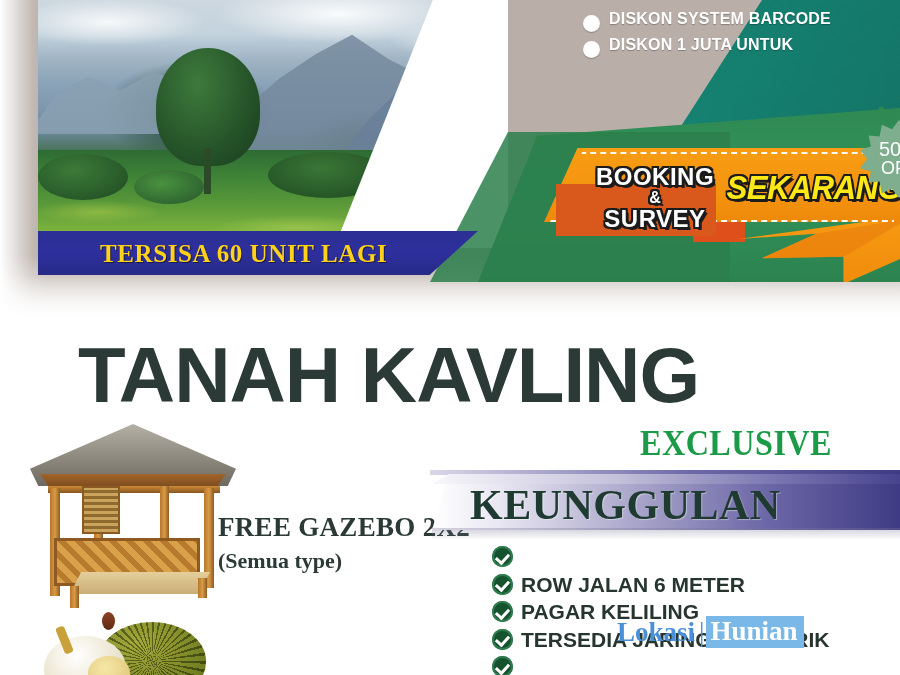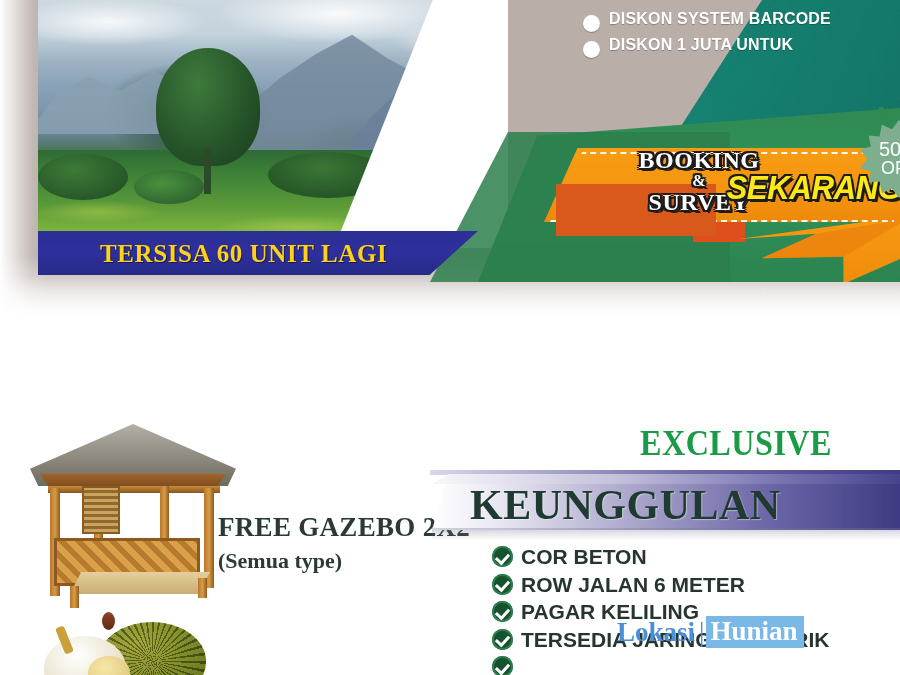--- a/index.html
+++ b/index.html
@@ -146,28 +146,27 @@
     position:absolute;left:512px;top:152px;width:358px;height:66px;
     border-top:2.5px dashed #ffffff;border-bottom:2.5px dashed #ffffff;
     clip-path:polygon(9% 0%, 100% 0%, 96% 100%, 0% 100%);
     opacity:.95;
   }
   .coupon-dark{
     position:absolute;left:518px;top:184px;width:160px;height:52px;
     background:#d9591c;
   }
   .bs-block{
-    position:absolute;left:552px;top:148px;width:130px;text-align:center;
-    color:#ffffff;font-family:Liberation Serif, serif;font-weight:bold;
+    position:absolute;left:552px;top:165px;width:130px;text-align:center;
+    color:#ffffff;font-family:Liberation Sans, sans-serif;font-weight:bold;
     text-shadow:
       2px 0 0 #1c1c1c,-2px 0 0 #1c1c1c,0 2px 0 #1c1c1c,0 -2px 0 #1c1c1c,
       2px 2px 0 #1c1c1c,-2px 2px 0 #1c1c1c,2px -2px 0 #1c1c1c,-2px -2px 0 #1c1c1c,
       3px 3px 0 #1c1c1c;
     line-height:1;
-    margin-left:44px;
   }
   .bs-block .l1{font-size:24px;letter-spacing:.5px;}
   .bs-block .l2{font-size:16px;margin:1px 0;}
   .bs-block .l3{font-size:24px;letter-spacing:.5px;}
   .sekarang{
     position:absolute;left:680px;top:168px;
     color:#ffe816;font-family:"Liberation Sans", sans-serif;font-weight:bold;
     font-size:34px;font-style:italic;letter-spacing:-.5px;white-space:nowrap;
     text-shadow:
       1.6px 0 0 #1c1c1c,-1.6px 0 0 #1c1c1c,0 1.6px 0 #1c1c1c,0 -1.6px 0 #1c1c1c,
@@ -405,20 +404,21 @@
 
     <div class="star-badge">
       <div class="p1">50%</div>
       <div class="p2">OFF</div>
     </div>
 
     <div class="blue-ribbon"></div>
     <div class="blue-ribbon-text">TERSISA 60 UNIT LAGI</div>
   </div>
 
+  <div class="headline">TANAH KAVLING</div>
   <div class="exclusive">EXCLUSIVE</div>
   <div class="excl-rule"></div>
 
   <div class="gazebo">
     <div class="gz-roof"></div>
     <div class="gz-roof-edge"></div>
     <div class="gz-beam" style="left:20px;top:68px;width:172px;height:7px;"></div>
     <div class="gz-post" style="left:22px;top:70px;width:10px;height:108px;"></div>
     <div class="gz-post" style="left:66px;top:68px;width:9px;height:58px;"></div>
     <div class="gz-post" style="left:132px;top:68px;width:9px;height:58px;"></div>
@@ -442,21 +442,20 @@
   </div>
 
   <div class="keunggulan-bar"></div>
   <div class="keunggulan-bar-top"></div>
   <div class="keunggulan-shadow"></div>
   <div class="keunggulan-title">KEUNGGULAN</div>
 
   <div class="feat-list">
     <div class="feat-row">
       <span class="check-ico"></span>
-      <span class="feat-text">COR BETON</span>
     </div>
     <div class="feat-row">
       <span class="check-ico"></span>
       <span class="feat-text">ROW JALAN 6 METER</span>
     </div>
     <div class="feat-row">
       <span class="check-ico"></span>
       <span class="feat-text">PAGAR KELILING</span>
     </div>
     <div class="feat-row">

